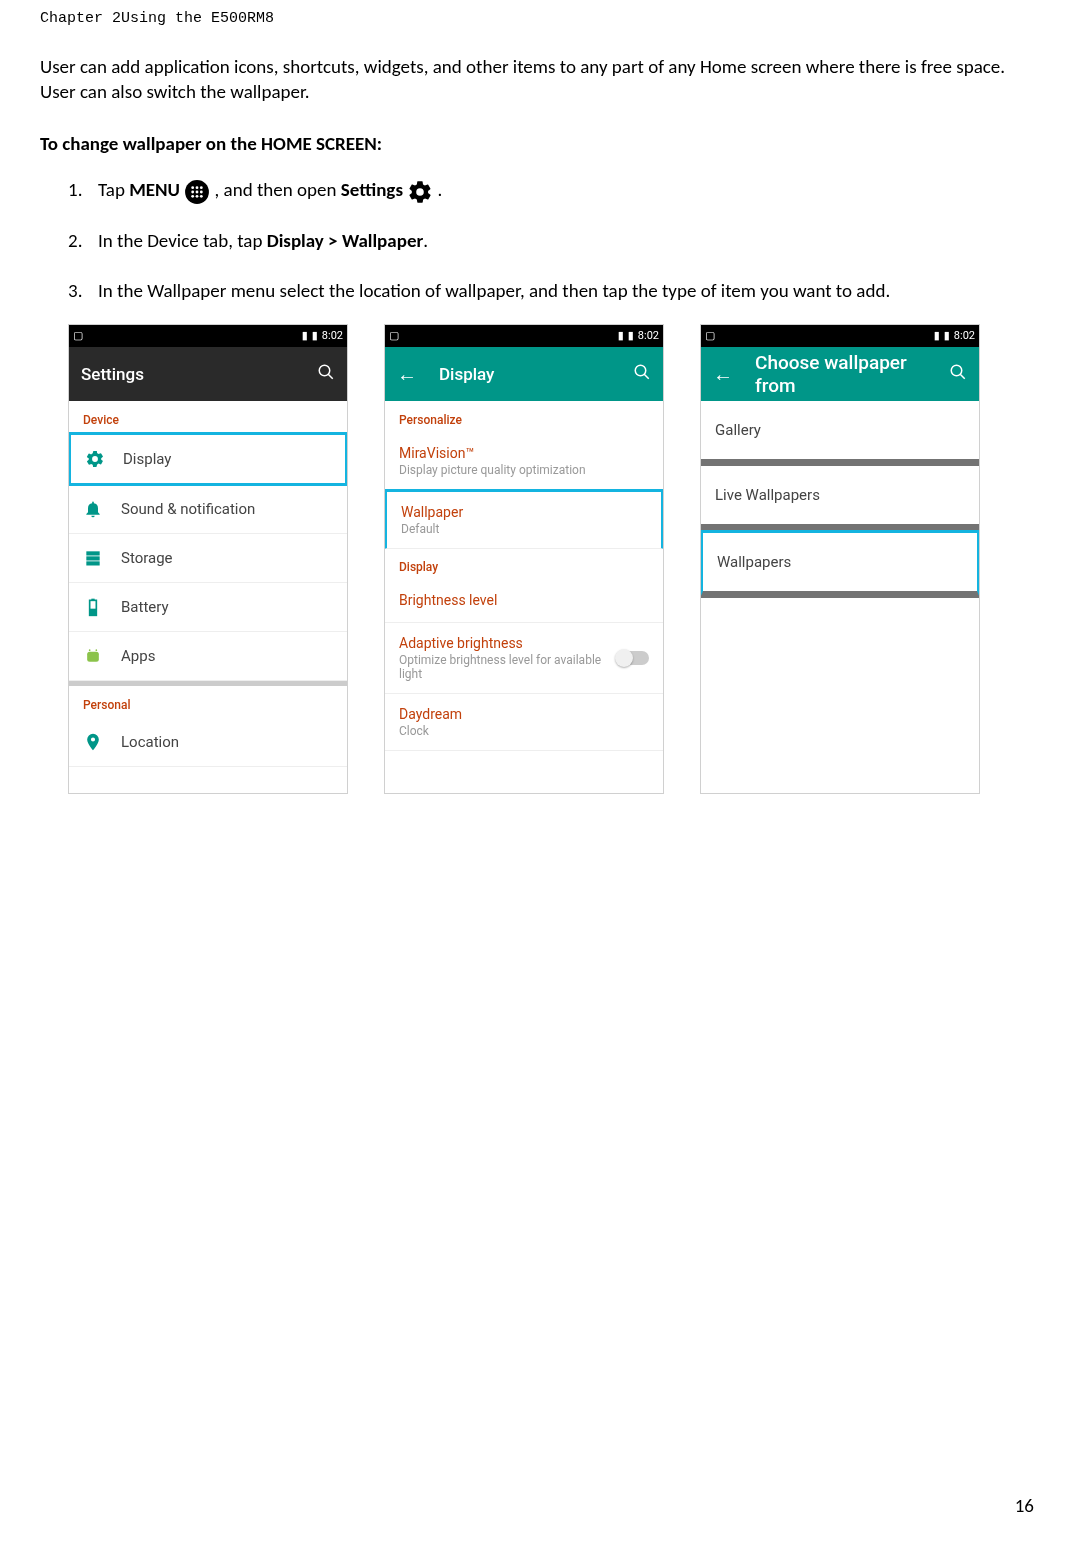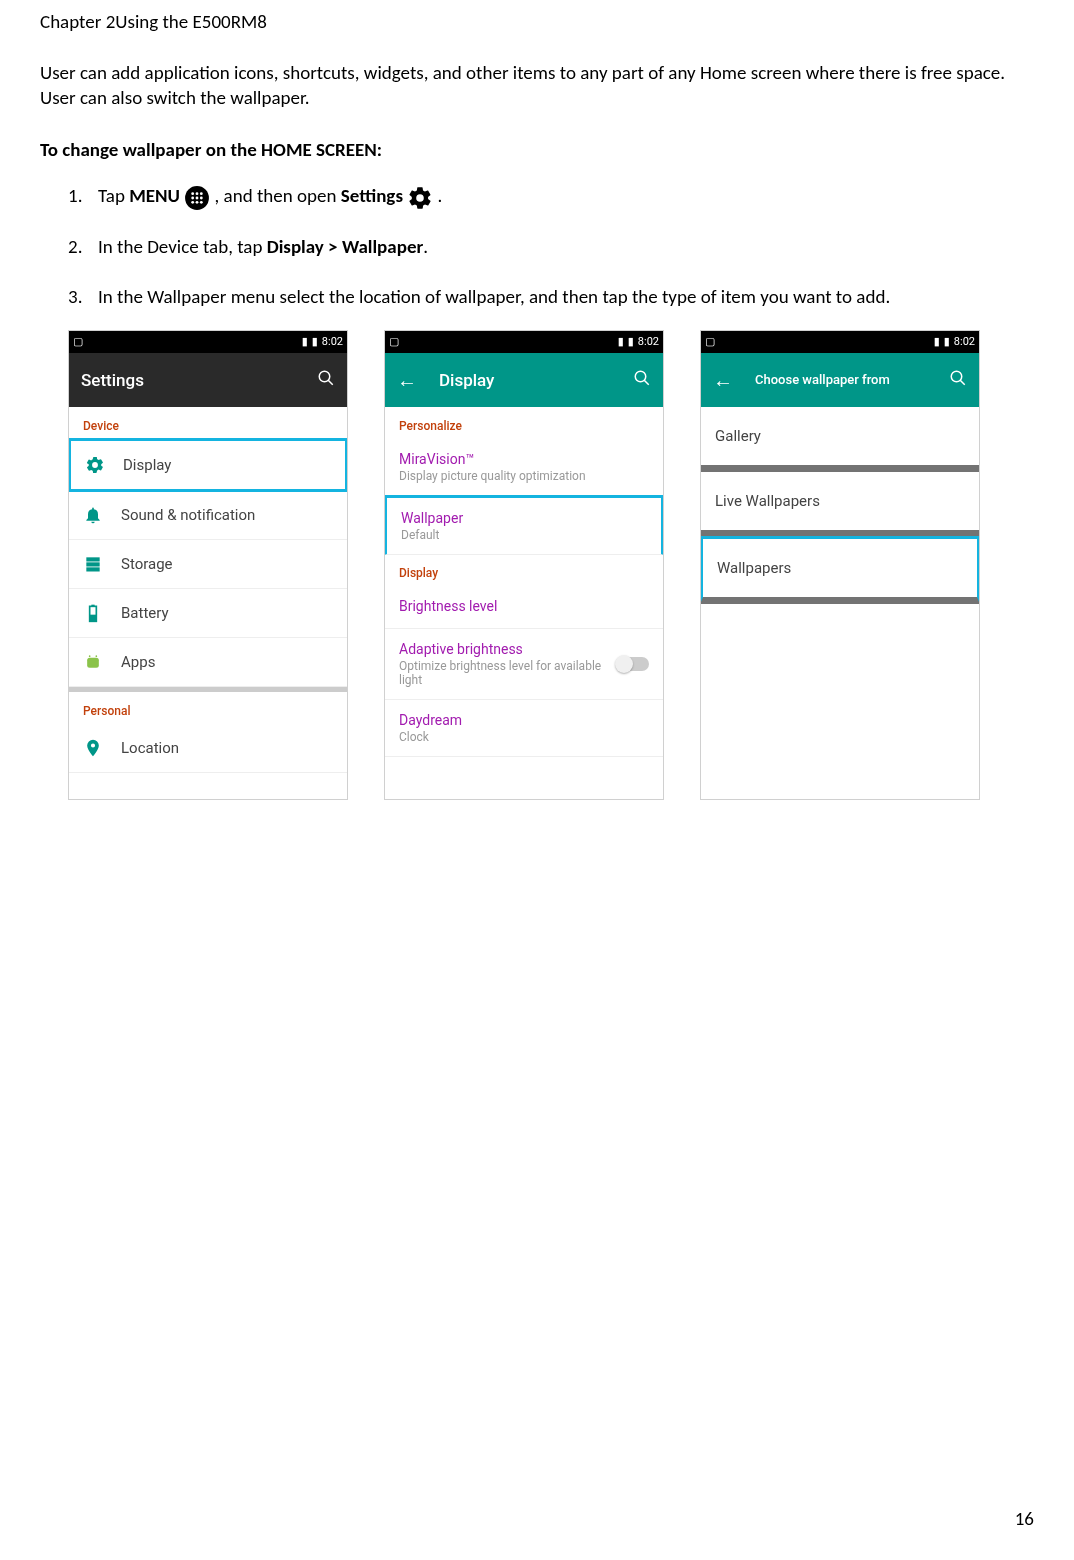--- a/index.html
+++ b/index.html
@@ -6,22 +6,23 @@
   body {
     font-family: Calibri, Arial, sans-serif;
     color: #000;
     background: #fff;
     width: 1074px;
     min-height: 1560px;
     padding: 10px 40px 40px 40px;
     position: relative;
   }
   .chapter-header {
-    font-size: 19px;
+    font-size: 15px;
     margin-bottom: 28px;
+    font-family: Liberation Mono, monospace;
   }
   .intro-para {
     font-size: 19px;
     line-height: 1.3;
     margin-bottom: 28px;
   }
   .subheading {
     font-size: 19px;
     font-weight: bold;
     margin-bottom: 18px;
@@ -113,41 +114,41 @@
   .row .label { color: #444; font-size: 15px; }
   .highlight {
     border: 3px solid #14b4e0;
     margin: -1px;
   }
   .display-row {
     padding: 12px 14px;
     border-bottom: 1px solid #eee;
     cursor: pointer;
   }
-  .display-row .primary { color: #a21caf; font-size: 14px; margin-bottom: 2px; }
+  .display-row .primary { color: #c2410c; font-size: 14px; margin-bottom: 2px; }
   .display-row .secondary { color: #999; font-size: 12px; }
   .display-row.with-toggle { display:flex; align-items:center;justify-content:space-between; }
   .display-row.with-toggle .txt { flex:1; }
   .toggle {
     width: 32px; height: 14px; background: #ccc; border-radius: 7px; position: relative;
   }
   .toggle::after {
     content:''; width:18px; height:18px; background:#f0f0f0; border-radius:50%;
     position:absolute; left:-2px; top:-2px; box-shadow:0 1px 2px rgba(0,0,0,.3);
   }
   .simple-row {
     padding: 20px 14px;
     border-bottom: 7px solid #737373;
     color: #444;
     font-size: 15px;
     cursor: pointer;
   }
   .page-number {
     position: absolute;
-    bottom: 30px;
+    bottom: 43px;
     right: 40px;
     font-size: 19px;
   }
   .divider-thick { height:5px; background:#ccc; }
 </style>
 </head>
 <body>
 
 <div class="chapter-header">Chapter 2Using the E500RM8</div>
 
@@ -306,21 +307,21 @@
     <div class="statusbar">
       <span>▢</span>
       <span class="right">
           <span>▮</span>
           <span>▮</span>
           <span>8:02</span>
         </span>
     </div>
     <div class="appbar teal">
       <span class="back">←</span>
-      <span class="title" style="font-size:13px">Choose wallpaper from</span>
+      <span class="title" style="font-size:19px">Choose wallpaper from</span>
       <span class="search">
         <svg width="18" height="18" viewBox="0 0 24 24" fill="none" stroke="#fff" stroke-width="2">
             <circle cx="10" cy="10" r="7"></circle>
             <line x1="21" y1="21" x2="15" y2="15"></line>
           </svg>
       </span>
     </div>
     <div class="phone-body">
       <div class="simple-row">Gallery</div>
       <div class="simple-row">Live Wallpapers</div>

